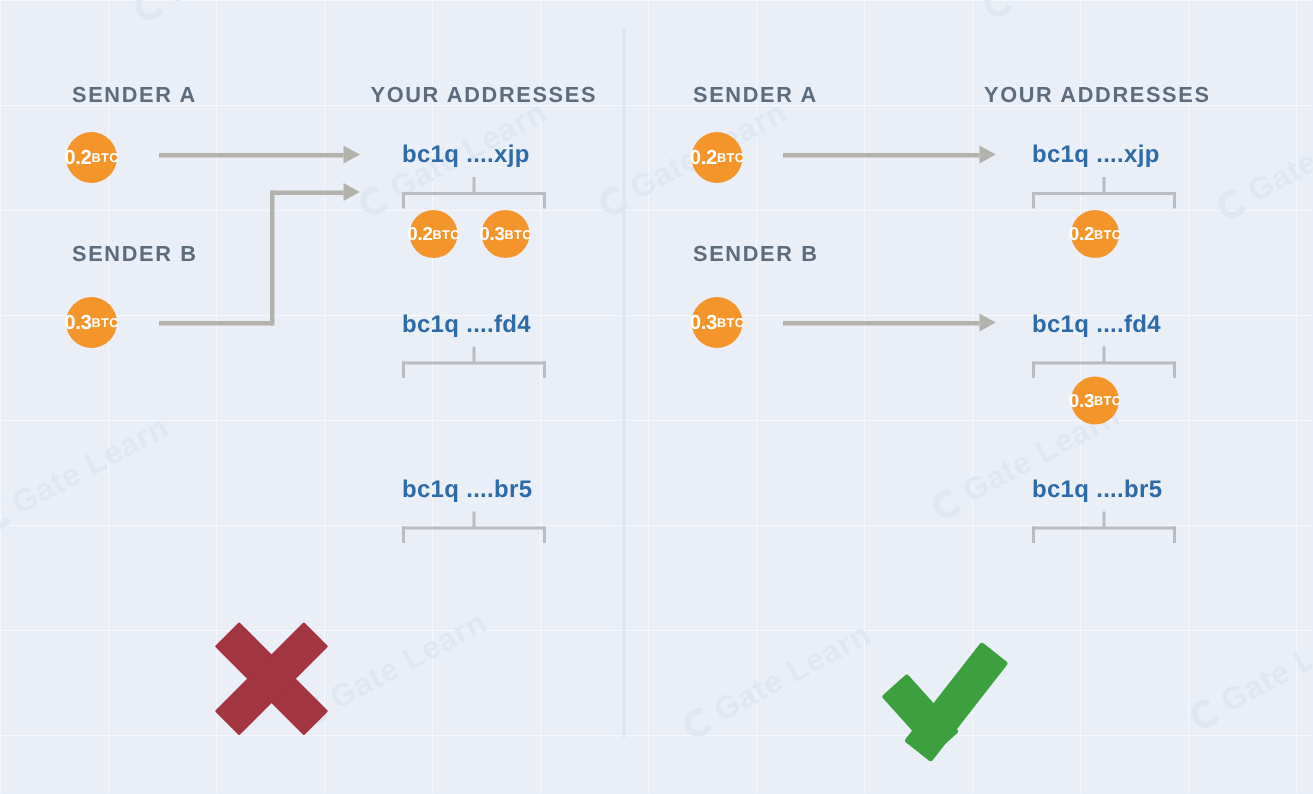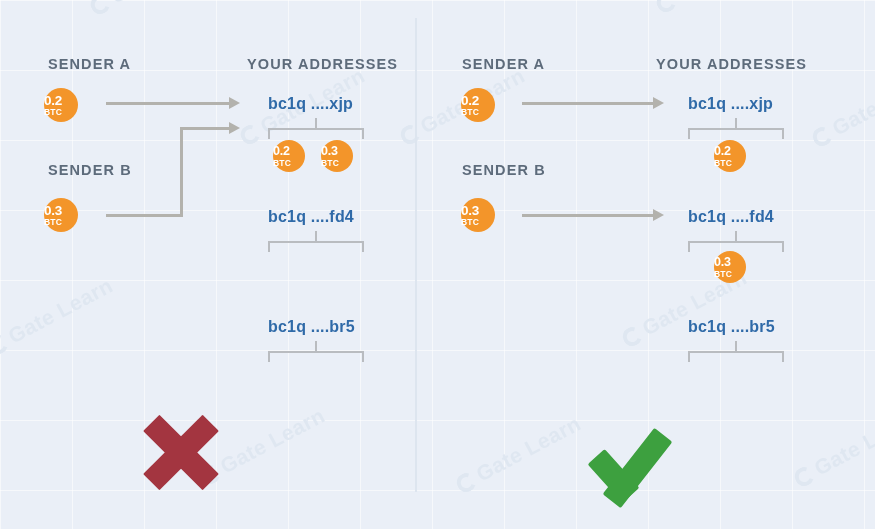--- a/index.html
+++ b/index.html
@@ -65,21 +65,22 @@
     white-space:nowrap;
   }
 
   
   .coin{
     position:absolute;
     border-radius:50%;
     background:#f3952a;
     color:#fff;
     display:flex;
-    flex-direction:column;
+    flex-direction:row;
+    align-items:center;
     justify-content:center;
     line-height:1;
     box-sizing:border-box;
   }
   .coin .amt{font-size:12.5px;font-weight:700;letter-spacing:-.2px;}
   .coin .unit{font-size:8.5px;font-weight:700;margin-top:1px;letter-spacing:.2px;}
   .coin.big{width:34px;height:34px;}
   .coin.big .amt{font-size:13.5px;}
   .coin.sm{width:32px;height:32px;}
 

